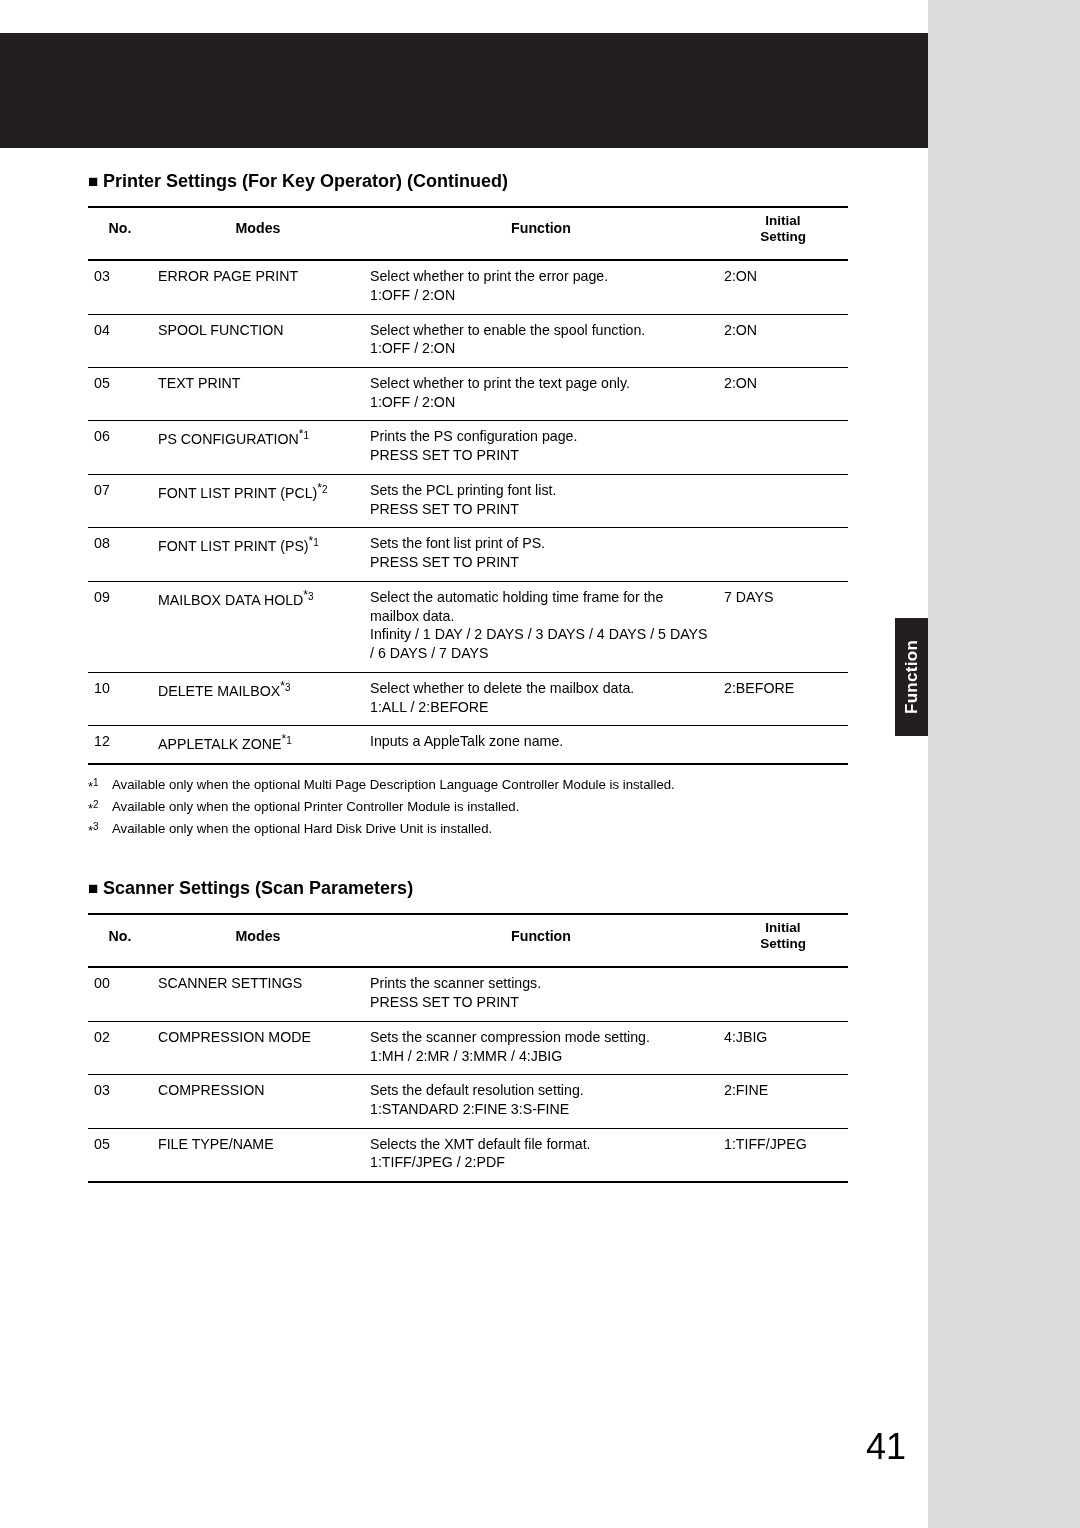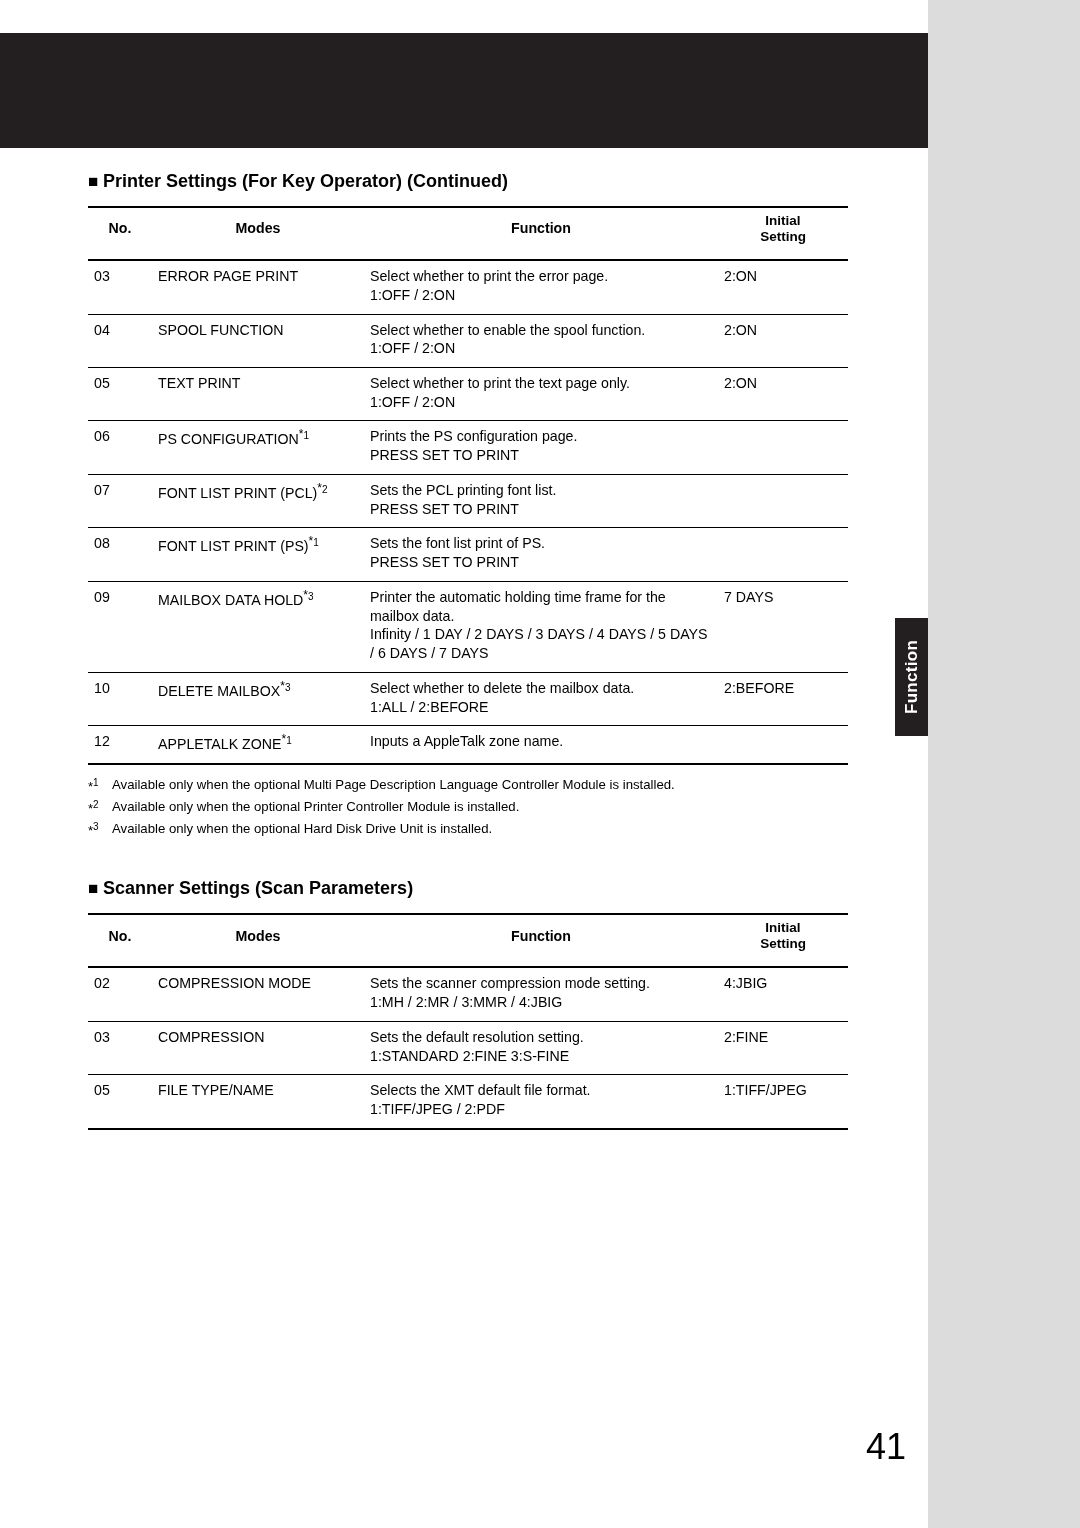--- a/index.html
+++ b/index.html
@@ -201,21 +201,21 @@
           <td class="func-cell">
             <div>Sets the font list print of PS.</div>
             <div>PRESS SET TO PRINT</div>
           </td>
           <td class="init-cell"></td>
         </tr>
         <tr>
           <td class="no-cell">09</td>
           <td class="mode-cell">MAILBOX DATA HOLD<span><span class="sup-ast">*</span><span class="sup">3</span></span></td>
           <td class="func-cell">
-            <div>Printer the automatic holding time frame for the mailbox data.</div>
+            <div>Select the automatic holding time frame for the mailbox data.</div>
             <div>Infinity / 1 DAY / 2 DAYS / 3 DAYS / 4 DAYS / 5 DAYS / 6 DAYS / 7 DAYS</div>
           </td>
           <td class="init-cell">7 DAYS</td>
         </tr>
         <tr>
           <td class="no-cell">10</td>
           <td class="mode-cell">DELETE MAILBOX<span><span class="sup-ast">*</span><span class="sup">3</span></span></td>
           <td class="func-cell">
             <div>Select whether to delete the mailbox data.</div>
             <div>1:ALL / 2:BEFORE</div>
@@ -257,20 +257,29 @@
       <tr>
         <th class="no-col">No.</th>
         <th class="modes-col">Modes</th>
         <th class="func-col">Function</th>
         <th class="init-col"><span style="white-space:pre-line;">Initial
 Setting</span></th>
       </tr>
     </thead>
     <tbody id="tbody2">
         <tr>
+          <td class="no-cell">00</td>
+          <td class="mode-cell">SCANNER SETTINGS</td>
+          <td class="func-cell">
+            <div>Prints the scanner settings.</div>
+            <div>PRESS SET TO PRINT</div>
+          </td>
+          <td class="init-cell"></td>
+        </tr>
+        <tr>
           <td class="no-cell">02</td>
           <td class="mode-cell">COMPRESSION MODE</td>
           <td class="func-cell">
             <div>Sets the scanner compression mode setting.</div>
             <div>1:MH / 2:MR / 3:MMR / 4:JBIG</div>
           </td>
           <td class="init-cell">4:JBIG</td>
         </tr>
         <tr>
           <td class="no-cell">03</td>

